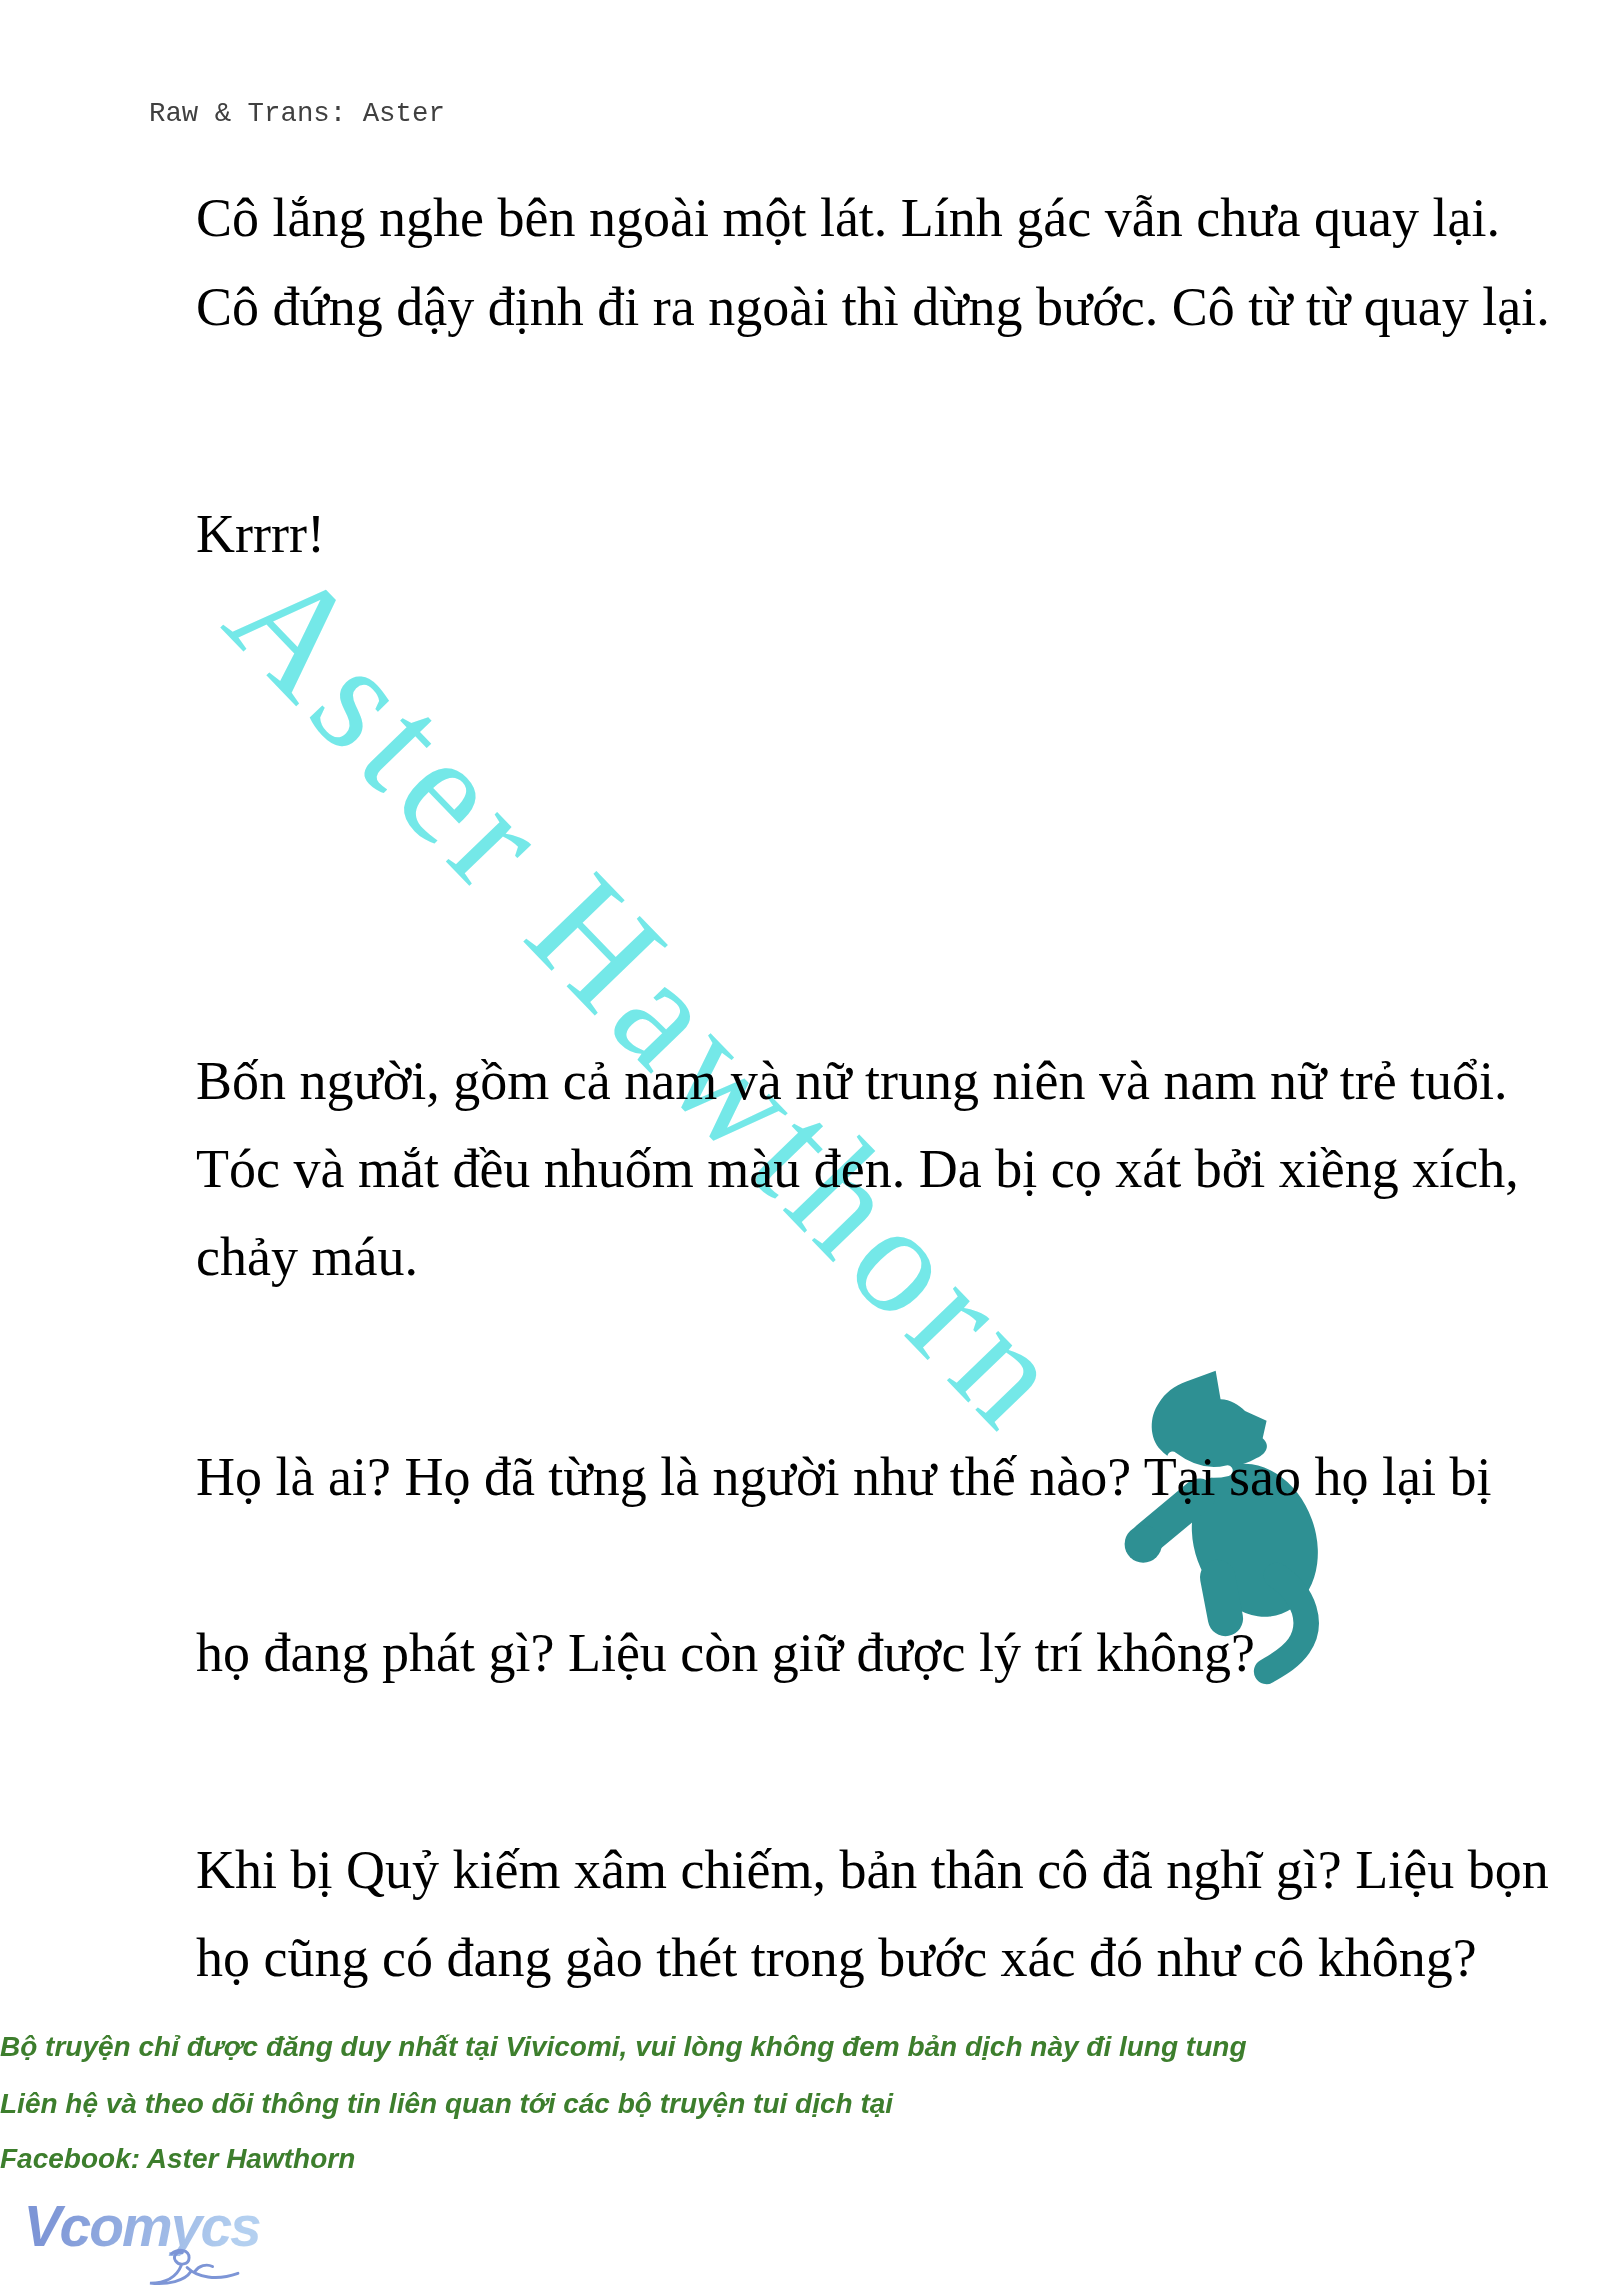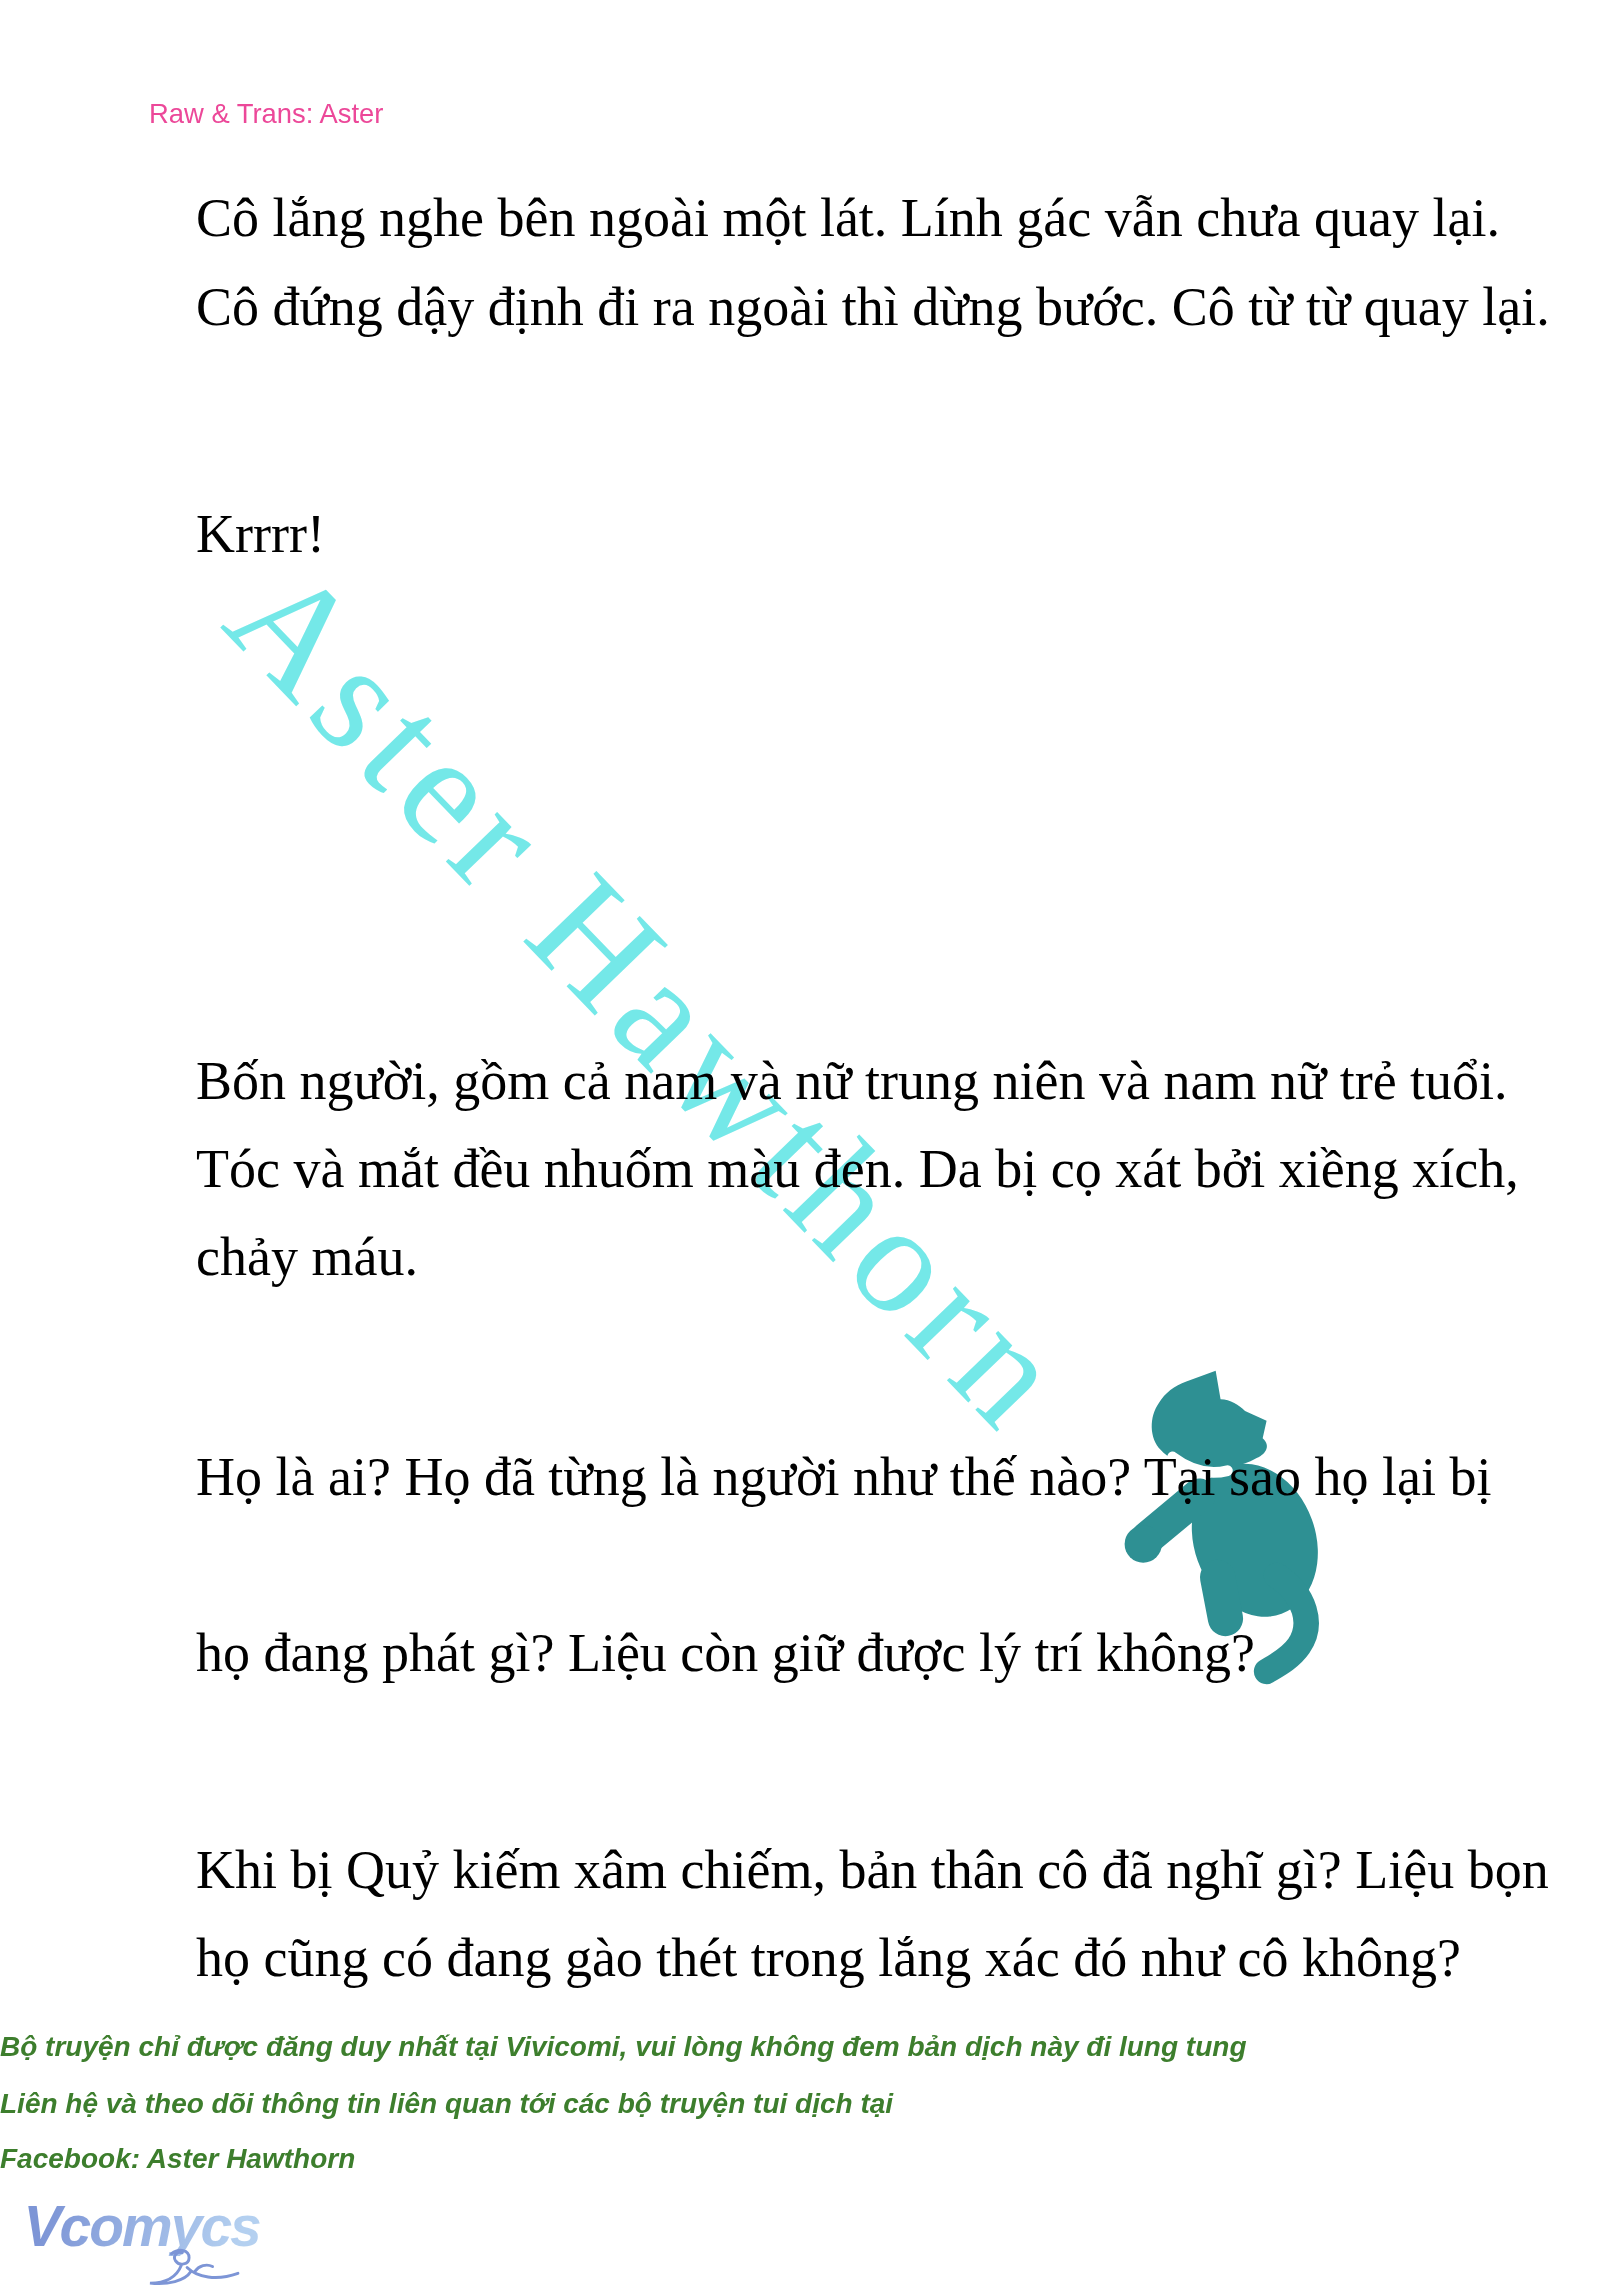--- a/index.html
+++ b/index.html
@@ -7,22 +7,22 @@
     position:relative;
     width:1621px;height:2293px;
     margin:0 auto;
     background:#ffffff;
     overflow:hidden;
     font-family:"Liberation Serif","DejaVu Serif",serif;
   }
   
   .credit{
     position:absolute;left:149px;top:96px;
-    font-family:Liberation Sans, sans-serif;
-    font-size:27.4px;line-height:35px;color:#ec4899;
+    font-family:Liberation Mono, monospace;
+    font-size:27.4px;line-height:35px;color:#404040;
   }
   
   .watermark{
     position:absolute;left:312px;top:537px;
     font-size:155px;line-height:1;
     letter-spacing:9.8px;
     color:var(--wm,#74e8e8);
     transform:rotate(46deg);
     transform-origin:0 0;
     white-space:nowrap;
@@ -86,21 +86,21 @@
 
   <div class="bline bl-0">Cô lắng nghe bên ngoài một lát. Lính gác vẫn chưa quay lại.</div>
   <div class="bline bl-1">Cô đứng dậy định đi ra ngoài thì dừng bước. Cô từ từ quay lại.</div>
   <div class="bline bl-2">Krrrr!</div>
   <div class="bline bl-5">Bốn người, gồm cả nam và nữ trung niên và nam nữ trẻ tuổi.</div>
   <div class="bline bl-6">Tóc và mắt đều nhuốm màu đen. Da bị cọ xát bởi xiềng xích,</div>
   <div class="bline bl-7">chảy máu.</div>
   <div class="bline bl-8">Họ là ai? Họ đã từng là người như thế nào? Tại sao họ lại bị</div>
   <div class="bline bl-10">họ đang phát gì? Liệu còn giữ được lý trí không?</div>
   <div class="bline bl-11">Khi bị Quỷ kiếm xâm chiếm, bản thân cô đã nghĩ gì? Liệu bọn</div>
-  <div class="bline bl-12">họ cũng có đang gào thét trong lắng xác đó như cô không?</div>
+  <div class="bline bl-12">họ cũng có đang gào thét trong bước xác đó như cô không?</div>
 
   <svg class="cat" viewBox="0 0 240 345" xmlns="http://www.w3.org/2000/svg">
 
     <ellipse class="fillpart" cx="152" cy="188" rx="62" ry="80" transform="rotate(-20 152 188)"></ellipse>
 
     <path class="fillpart" d="M56,96
       C44,84 44,62 54,48
       C60,38 70,30 82,26
       L112,15 L117,44
       C127,44 136,50 142,56

